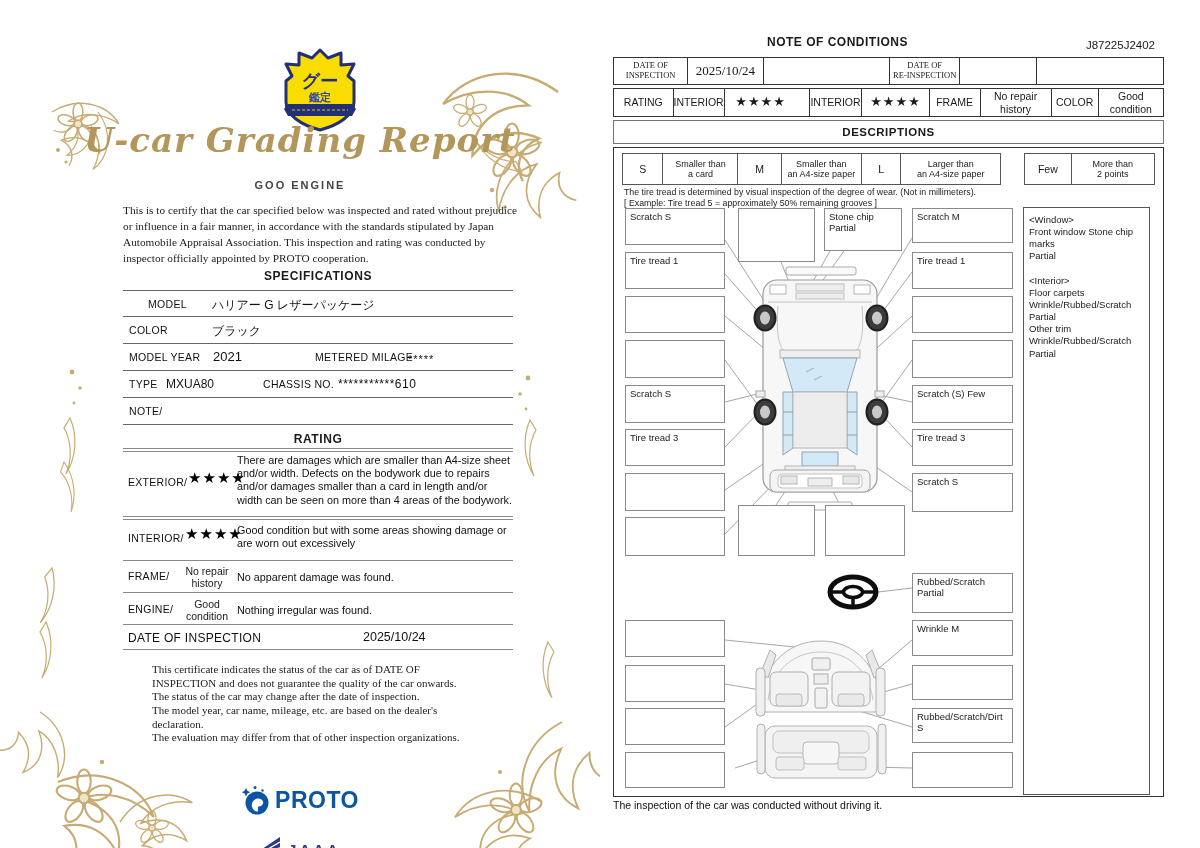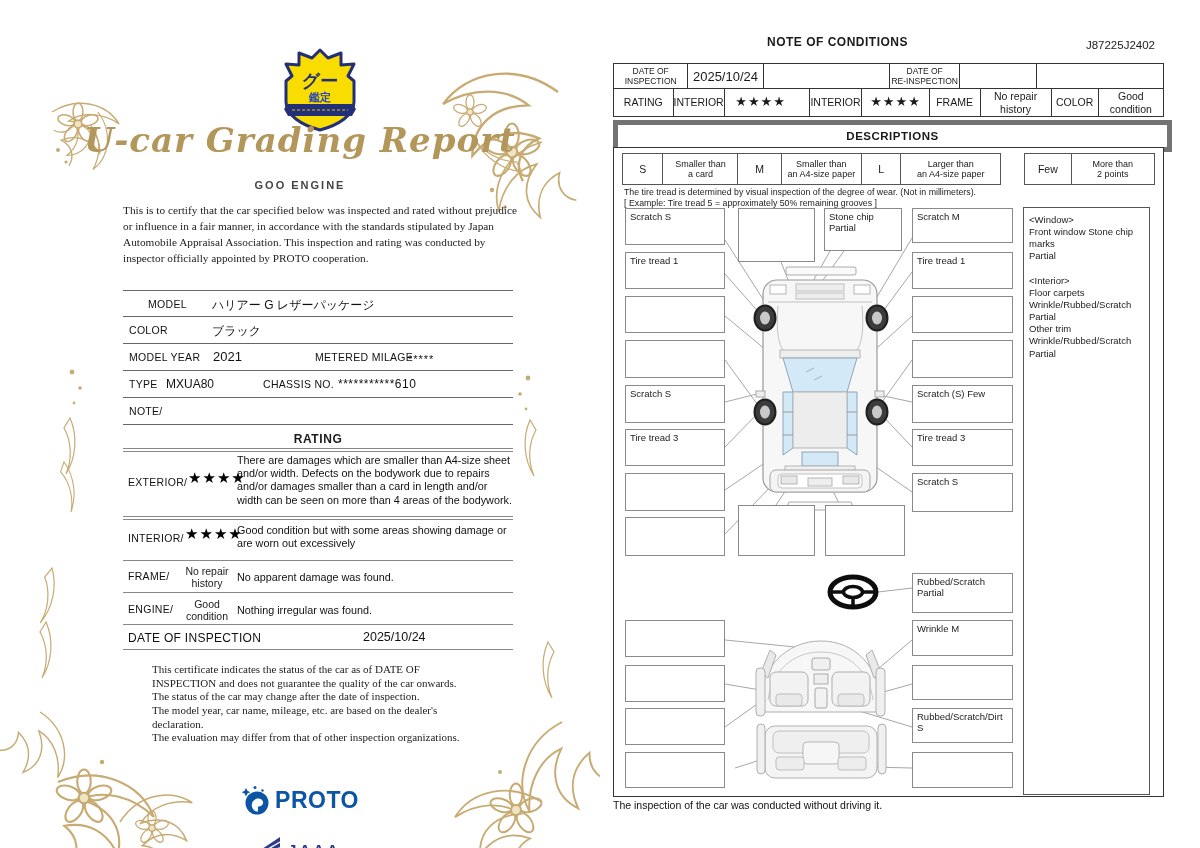--- a/index.html
+++ b/index.html
@@ -27,21 +27,21 @@
   #page-right{position:absolute;left:600px;top:0;width:600px;height:848px;}
   .rp-title{font-size:12px;font-weight:600;letter-spacing:.5px;text-align:center;}
   .rp-serial{font-size:11.5px;text-align:right;}
   .trow{position:absolute;display:flex;border:1px solid #333;background:#fff;}
   .trow .c{border-left:1px solid #333;display:flex;align-items:center;justify-content:center;text-align:center;white-space:pre-line;line-height:1.15;}
   .trow .c:first-child{border-left:none;}
   .c.small{font-size:8.5px;}
   .c.med{font-size:10.5px;}
   .c.big{font-size:13px;}
   .c.star{font-size:13px;letter-spacing:1px;}
-  .descbar{position:absolute;border:5px solid #737373;display:flex;align-items:center;justify-content:center;font-size:11.5px;font-weight:600;letter-spacing:.5px;background:#fff;}
+  .descbar{position:absolute;border:1px solid #737373;display:flex;align-items:center;justify-content:center;font-size:11.5px;font-weight:600;letter-spacing:.5px;background:#fff;}
   .outer-box{position:absolute;border:1px solid #333;background:#fff;}
   .note8{font-size:8.8px;color:#222;}
   .co{position:absolute;background:#fff;border:1px solid #8a8a8a;font-size:9.5px;color:#222;padding:2px 4px;box-sizing:border-box;}
   .panel{position:absolute;border:1px solid #555;background:#fff;padding:6px 5px;box-sizing:border-box;font-size:9.5px;line-height:1.28;color:#222;}
   .panel-line{min-height:12px;}
   .footnote{font-size:10.5px;color:#111;}
   svg{display:block;}
 </style>
 </head>
 <body>
@@ -135,20 +135,21 @@
     <text x="37" y="53" text-anchor="middle" font-size="11" font-weight="bold" fill="#2b47b5">鑑定</text>
     <path d="M5,56 L69,56 L73,61 L69,68 L5,68 L1,61 Z" fill="#233077"></path>
     <path d="M9,62 h56" stroke="#f9dc00" stroke-width="1" stroke-dasharray="3,2" opacity="0.85"></path>
   </svg>
 
   <div class="abs title" style="left:60px;top:100px;width:480px;">U-car Grading Report</div>
   <div class="abs subtitle" style="left:60px;top:159px;width:480px;">GOO ENGINE</div>
 
   <div class="abs serif intro" style="left:123px;top:182px;width:394px;">This is to certify that the car specified below was inspected and rated without prejudice or influence in a fair manner, in accordance with the standards stipulated by Japan Automobile Appraisal Association. This inspection and rating was conducted by inspector officially appointed by PROTO cooperation.</div>
 
+  <div class="abs sec-head" style="left:123px;top:249px;width:390px;">SPECIFICATIONS</div>
 
   <div class="hline" style="left:123px;top:270px;width:390px;"></div>
   <div class="hline" style="left:123px;top:296px;width:390px;"></div>
   <div class="hline" style="left:123px;top:323px;width:390px;"></div>
   <div class="hline" style="left:123px;top:350px;width:390px;"></div>
   <div class="hline" style="left:123px;top:377px;width:390px;"></div>
   <div class="hline" style="left:123px;top:404px;width:390px;"></div>
 
   <div class="abs lbl" style="left:148px;top:278px;">MODEL</div>
   <div class="abs val" style="left:212px;top:277px;">ハリアー G レザーパッケージ</div>
@@ -217,21 +218,21 @@
       <span class="jaaa-text">JAAA</span>
     </div>
   </div>
 </div>
 
 <div id="page-right">
 
   <div class="abs rp-title" style="left:13px;top:35px;width:449px;">NOTE OF CONDITIONS</div>
   <div class="abs rp-serial" style="left:400px;top:39px;width:155px;">J87225J2402</div>
 
-  <div class="trow" style="left:13px;top:63px;width:549px;height:26px;">
+  <div class="trow" style="left:13px;top:57px;width:549px;height:26px;font-family:Liberation Serif, serif;">
     <div class="c small" style="width:74px;">DATE OF
 INSPECTION</div>
     <div class="c big" style="width:75px;">2025/10/24</div>
     <div class="c" style="width:127px;"></div>
     <div class="c small" style="width:69px;">DATE OF
 RE-INSPECTION</div>
     <div class="c" style="width:77px;"></div>
     <div class="c" style="width:127px;"></div>
   </div>
 

